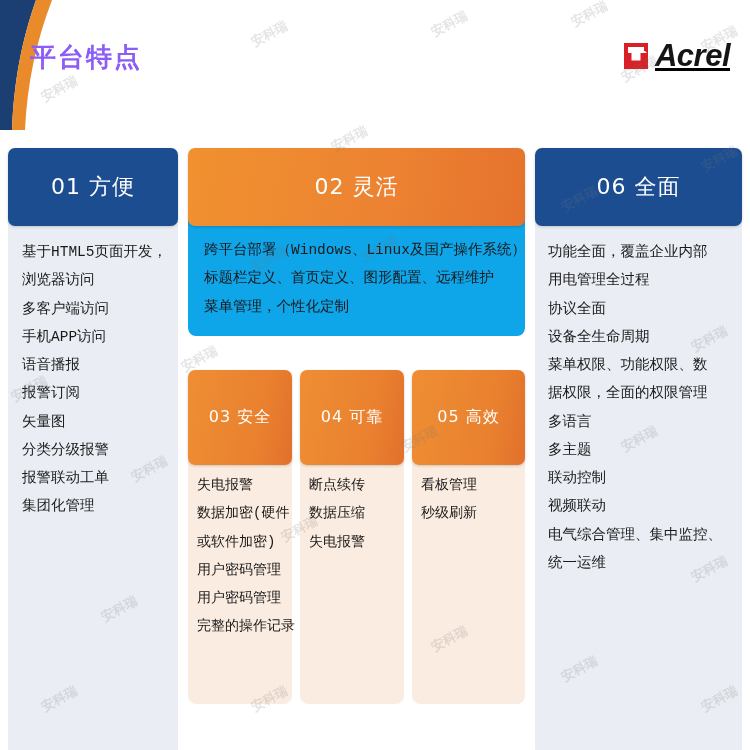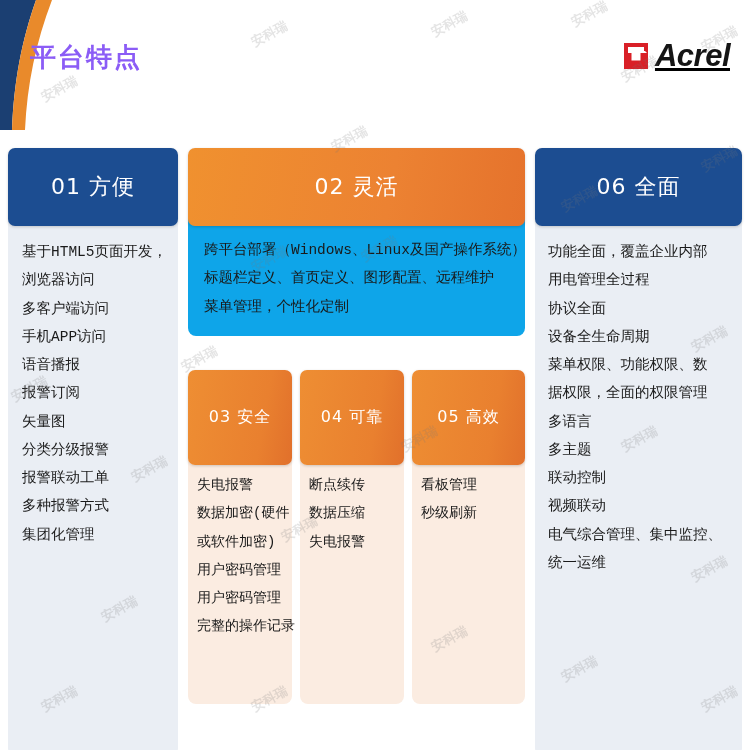--- a/index.html
+++ b/index.html
@@ -129,21 +129,20 @@
       <div class="card-body body-blue c1-body">
         <div class="line">基于HTML5页面开发，</div>
         <div class="line">浏览器访问</div>
         <div class="line">多客户端访问</div>
         <div class="line">手机APP访问</div>
         <div class="line">语音播报</div>
         <div class="line">报警订阅</div>
         <div class="line">矢量图</div>
         <div class="line">分类分级报警</div>
         <div class="line">报警联动工单</div>
-        <div class="line">多种报警方式</div>
         <div class="line">集团化管理</div>
       </div>
     </div>
 
     <div class="col col2">
       <div class="card-head head-orange">
         <span>02 灵活</span>
       </div>
       <div class="card-body body-peach c2-top-body">
         <div class="line">跨平台部署（Windows、Linux及国产操作系统）</div>

